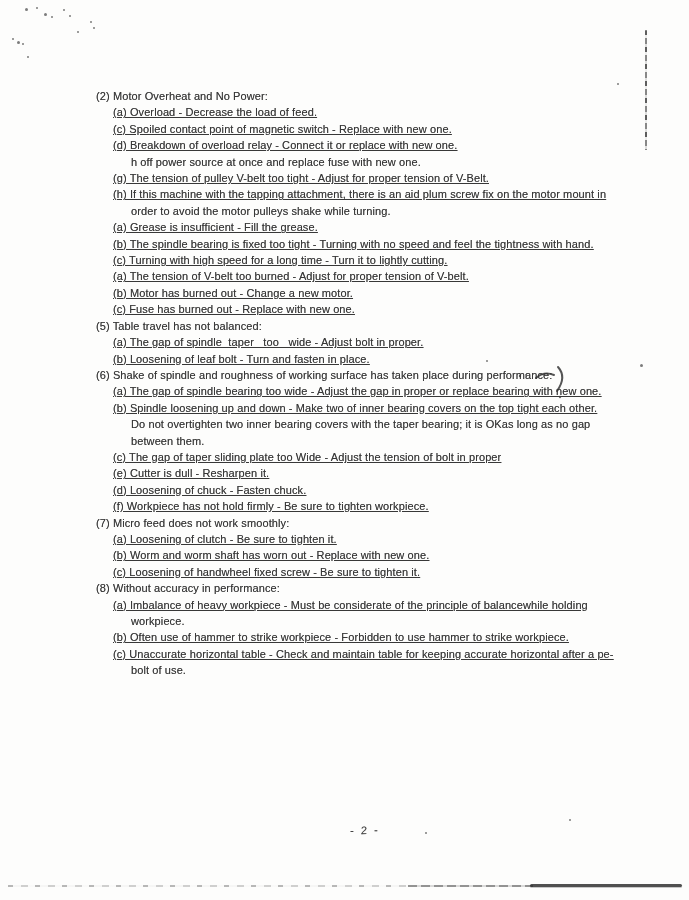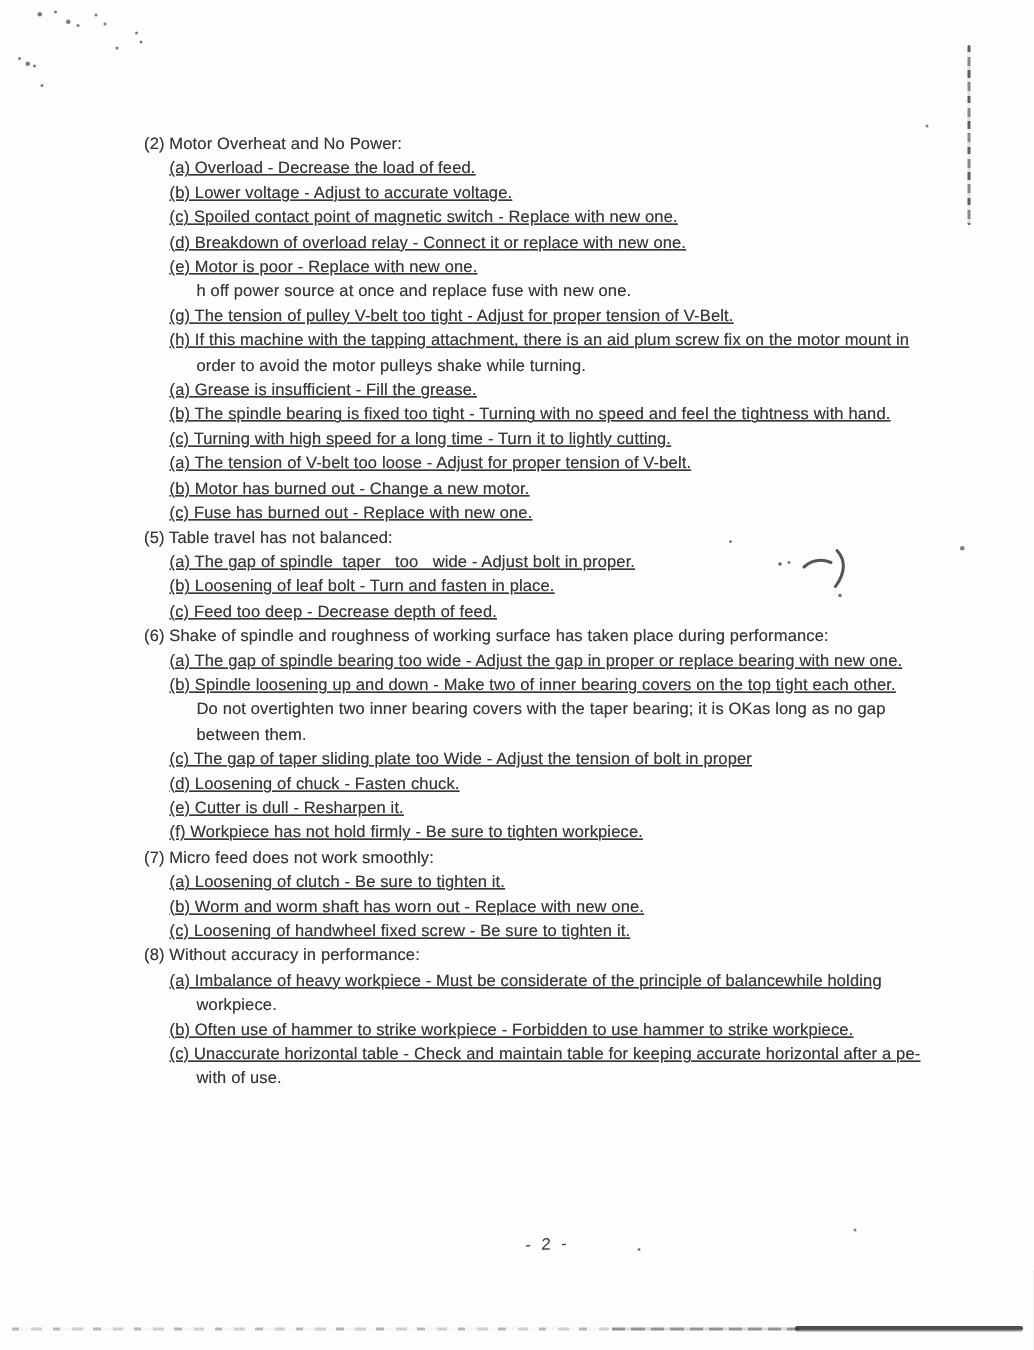--- a/index.html
+++ b/index.html
@@ -122,69 +122,66 @@
     <circle cx="46" cy="17" r="1.0" fill="rgba(60,60,60,0.7)"></circle>
     <path d="M 56 20 Q 64 13, 74 17" fill="none" stroke="rgba(55,55,55,0.85)" stroke-width="2" stroke-linecap="round"></path>
     <path d="M 78 9 Q 87 19, 77 33" fill="none" stroke="rgba(55,55,55,0.85)" stroke-width="2" stroke-linecap="round"></path>
     <circle cx="80" cy="39" r="1.2" fill="rgba(60,60,60,0.75)"></circle>
   </svg>
 
   <div class="doc-body" id="doc-body">
       <div>
         <div class="line l0">(2) Motor Overheat and No Power:</div>
         <div class="line l1">(a) Overload - Decrease the load of feed.</div>
-        <div class="line l1">(b) Lower voltage - Adjust to accurate voltage.</div>
         <div class="line l1">(c) Spoiled contact point of magnetic switch - Replace with new one.</div>
         <div class="line l1">(d) Breakdown of overload relay - Connect it or replace with new one.</div>
-        <div class="line l1">(e) Motor is poor - Replace with new one.</div>
         <div class="line l2">h off power source at once and replace fuse with new one.</div>
         <div class="line l1">(g) The tension of pulley V-belt too tight - Adjust for proper tension of V-Belt.</div>
         <div class="line l1">(h) If this machine with the tapping attachment, there is an aid plum screw fix on the motor mount in</div>
         <div class="line l2">order to avoid the motor pulleys shake while turning.</div>
       </div>
       <div>
         <div class="line l1">(a) Grease is insufficient - Fill the grease.</div>
         <div class="line l1">(b) The spindle bearing is fixed too tight - Turning with no speed and feel the tightness with hand.</div>
         <div class="line l1">(c) Turning with high speed for a long time - Turn it to lightly cutting.</div>
       </div>
       <div>
-        <div class="line l1">(a) The tension of V-belt too loose - Adjust for proper tension of V-belt.</div>
+        <div class="line l1">(a) The tension of V-belt too burned - Adjust for proper tension of V-belt.</div>
         <div class="line l1">(b) Motor has burned out - Change a new motor.</div>
         <div class="line l1">(c) Fuse has burned out - Replace with new one.</div>
       </div>
       <div>
         <div class="line l0">(5) Table travel has not balanced:</div>
         <div class="line l1">(a) The gap of spindle  taper   too   wide - Adjust bolt in proper.</div>
         <div class="line l1">(b) Loosening of leaf bolt - Turn and fasten in place.</div>
-        <div class="line l1">(c) Feed too deep - Decrease depth of feed.</div>
       </div>
       <div>
         <div class="line l0">(6) Shake of spindle and roughness of working surface has taken place during performance:</div>
         <div class="line l1">(a) The gap of spindle bearing too wide - Adjust the gap in proper or replace bearing with new one.</div>
         <div class="line l1">(b) Spindle loosening up and down - Make two of inner bearing covers on the top tight each other.</div>
         <div class="line l2">Do not overtighten two inner bearing covers with the taper bearing; it is OKas long as no gap</div>
         <div class="line l2">between them.</div>
         <div class="line l1">(c) The gap of taper sliding plate too Wide - Adjust the tension of bolt in proper</div>
+        <div class="line l1">(e) Cutter is dull - Resharpen it.</div>
         <div class="line l1">(d) Loosening of chuck - Fasten chuck.</div>
-        <div class="line l1">(e) Cutter is dull - Resharpen it.</div>
         <div class="line l1">(f) Workpiece has not hold firmly - Be sure to tighten workpiece.</div>
       </div>
       <div>
         <div class="line l0">(7) Micro feed does not work smoothly:</div>
         <div class="line l1">(a) Loosening of clutch - Be sure to tighten it.</div>
         <div class="line l1">(b) Worm and worm shaft has worn out - Replace with new one.</div>
         <div class="line l1">(c) Loosening of handwheel fixed screw - Be sure to tighten it.</div>
       </div>
       <div>
         <div class="line l0">(8) Without accuracy in performance:</div>
         <div class="line l1">(a) Imbalance of heavy workpiece - Must be considerate of the principle of balancewhile holding</div>
         <div class="line l2">workpiece.</div>
         <div class="line l1">(b) Often use of hammer to strike workpiece - Forbidden to use hammer to strike workpiece.</div>
         <div class="line l1">(c) Unaccurate horizontal table - Check and maintain table for keeping accurate horizontal after a pe-</div>
-        <div class="line l2">with of use.</div>
+        <div class="line l2">bolt of use.</div>
       </div>
     </div>
 
   <div class="page-number">- 2 -</div>
 
   <div class="edge-line-bottom-faint"></div>
   <div class="edge-line-bottom-mid"></div>
   <div class="edge-line-bottom-dark"></div>
 
 </div>

